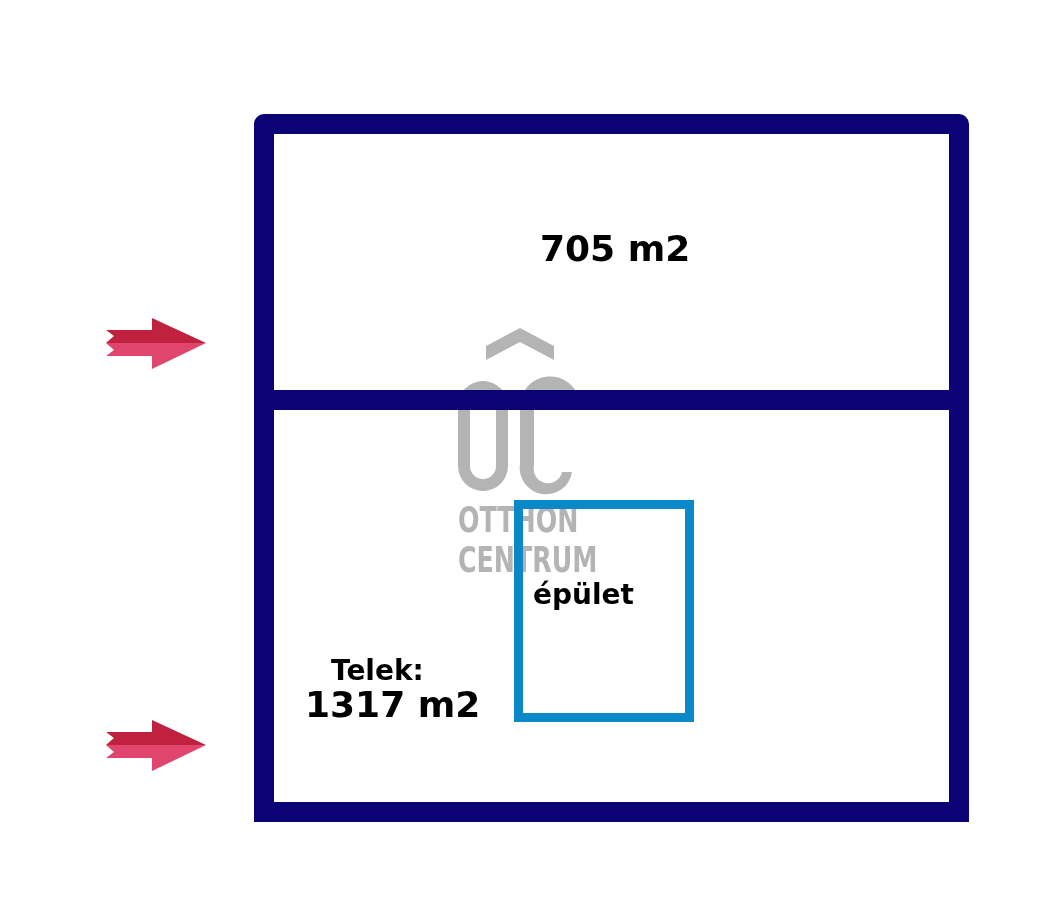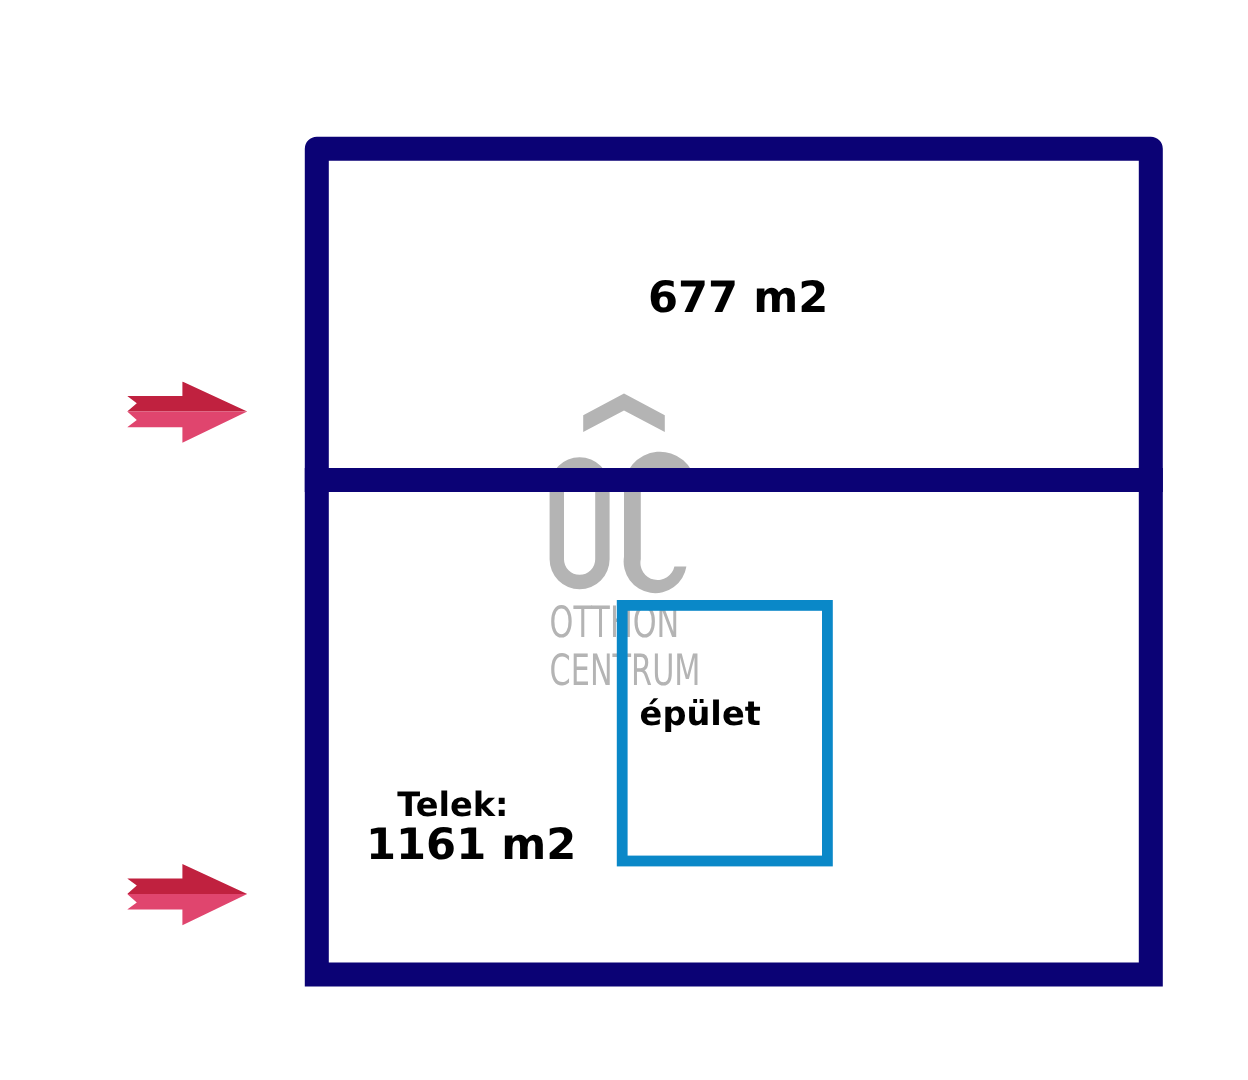--- a/index.html
+++ b/index.html
@@ -16,21 +16,21 @@
       box-sizing: border-box; border: 9px solid #0a88c8;
     }
     .label { position: absolute; font-weight: bold; color: #000; white-space: nowrap; }
     .upper-area { left: 540px; top: 228px; font-size: 36px; }
     .building-label { left: 533px; top: 578px; font-size: 28px; }
     .lot-title { left: 331px; top: 618px; font-size: 28px; margin-top: 36px; }
     .lot-area { left: 305px; top: 684px; font-size: 36px; }
     .arrow { position: absolute; width: 102px; height: 52px; }
     .arrow-top { left: 106px; top: 318px; }
     .arrow-bottom { left: 106px; top: 720px; }
-    .watermark { position: absolute; left: 452px; top: 326px; width: 140px; height: 250px; }
+    .watermark { position: absolute; left: 452px; top: 326px; width: 140px; height: 250px; font-weight: bold; }
     .wm-text {
       position: absolute; left: 6px; font-family: "DejaVu Sans Condensed", "DejaVu Sans", sans-serif;
       font-size: 36px; color: #b4b4b4; letter-spacing: 0px; transform: scaleX(0.78); transform-origin: left top;
       white-space: nowrap; line-height: 1;
     }
     .wm-otthon { top: 176px; }
     .wm-centrum { top: 216px; }
   </style>
 </head>
 <body>
@@ -56,16 +56,16 @@
     <path d="M128,78 a30,30 0 0 0 -60,5 v55 a26,26 0 0 0 52,8 h-10 a14,14 0 0 1 -28,-6 v-57 a14,14 0 0 1 28,-2 z" fill="#b4b4b4"></path>
   </svg>
   <div class="wm-text wm-otthon">OTTHON</div>
   <div class="wm-text wm-centrum">CENTRUM</div>
 </div>
 
 <div class="divider"></div>
 
 <div class="building"></div>
 
-<div class="label upper-area">677 m2</div>
+<div class="label upper-area">705 m2</div>
 <div class="label building-label">épület</div>
 <div class="label lot-title">Telek:</div>
-<div class="label lot-area">1161 m2</div>
+<div class="label lot-area">1317 m2</div>
 
 </body></html>

